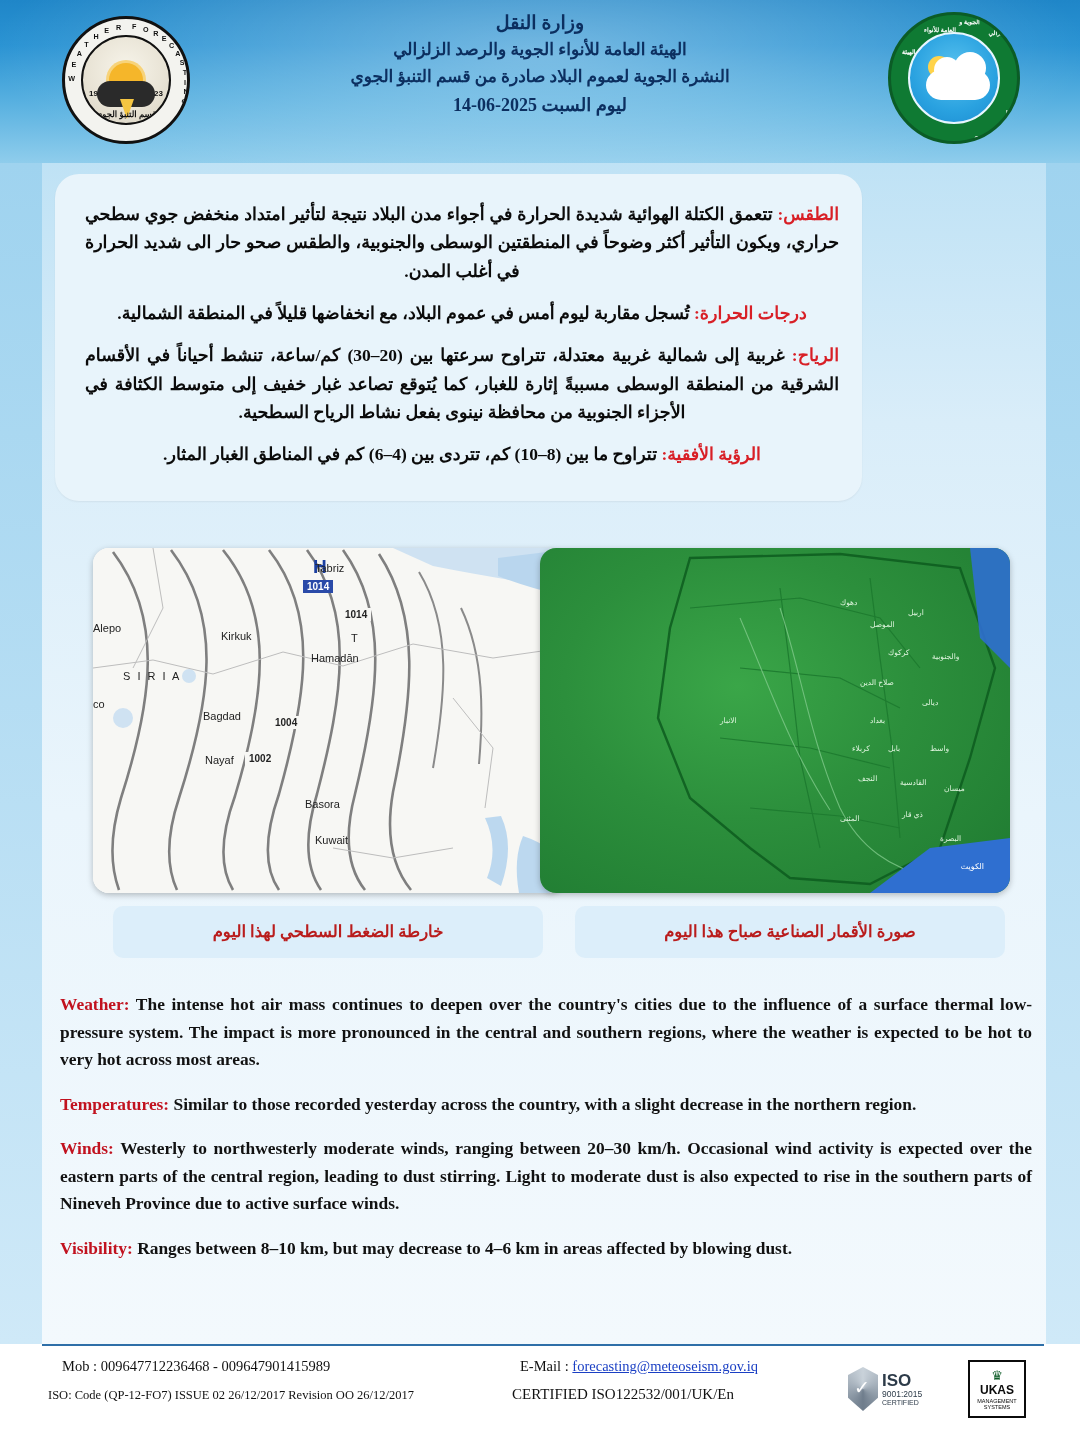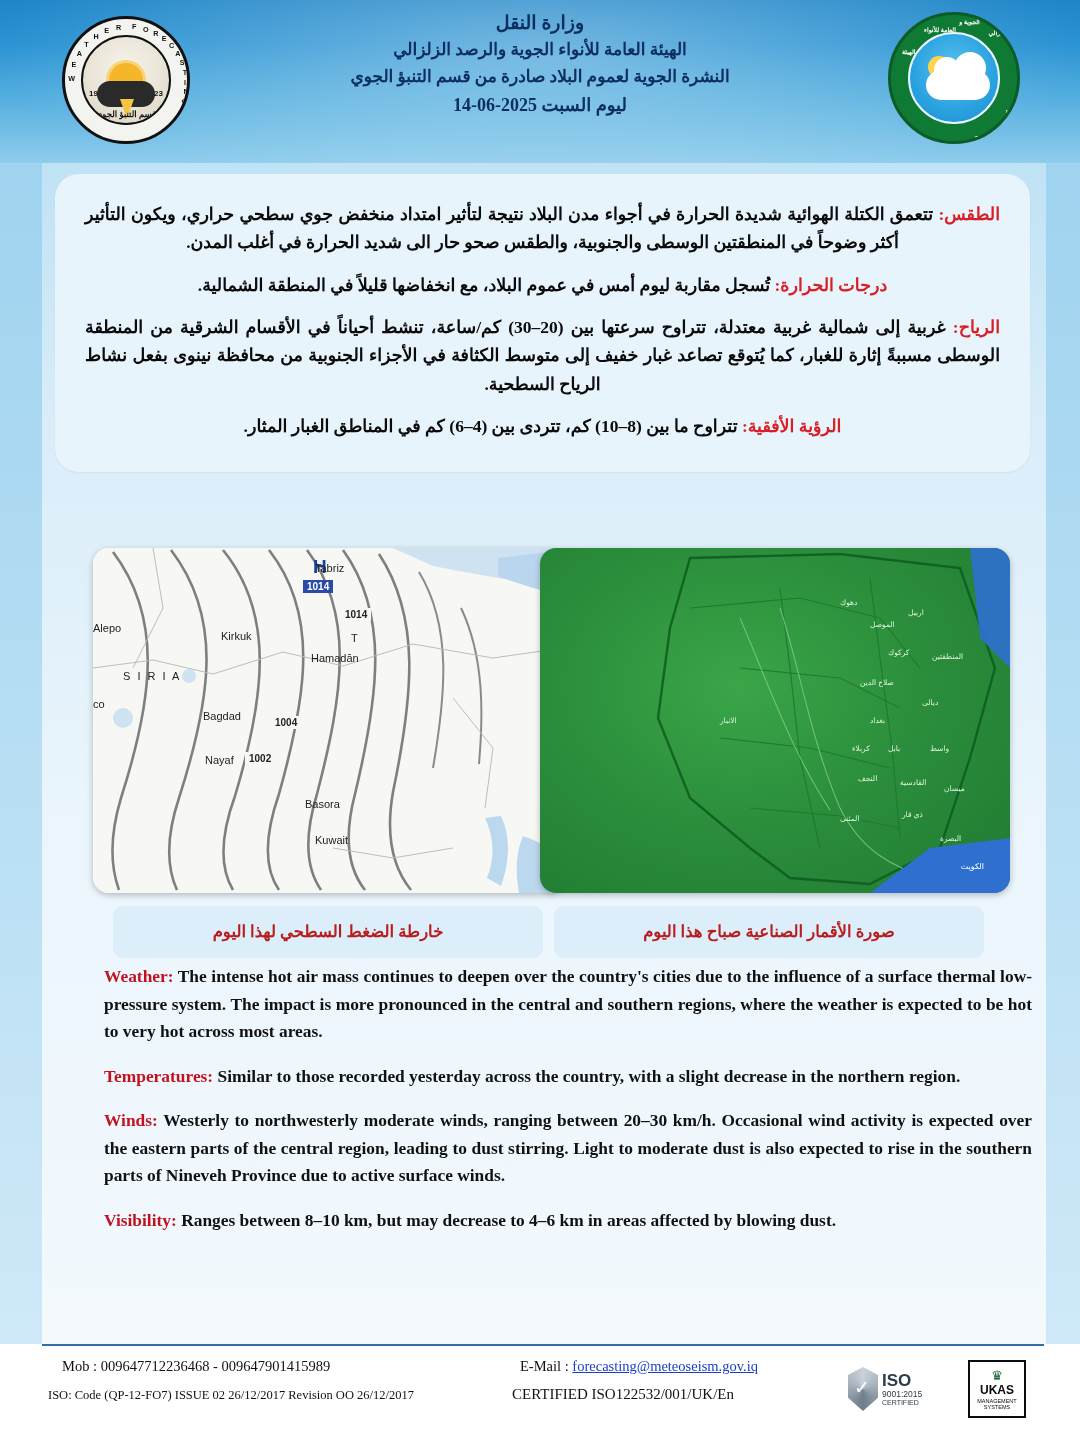--- a/index.html
+++ b/index.html
@@ -141,24 +141,24 @@
     content:""; position:absolute; left:0; top:0; width:42px; bottom:0;
     background:linear-gradient(180deg,#9fd3ef,#cfe9f8);
   }
   .page-body:after{
     content:""; position:absolute; right:0; top:0; width:34px; bottom:0;
     background:linear-gradient(180deg,#9fd3ef,#cfe9f8);
   }
 
   
   .ar-card{
-    position:absolute; left:55px; top:11px; width:975px;
+    position:absolute; left:55px; top:11px; width:807px;
     background:#e8f4fb;
     border-radius:24px;
-    padding:26px 30px 18px 30px;
+    padding:26px 23px 18px 30px;
     direction:rtl;
     box-shadow:0 1px 2px rgba(0,0,0,.06);
   }
   .ar-p{
     font-size:17.5px; font-weight:bold; color:#0b0b0b;
     line-height:1.62; text-align:justify; margin:0 0 14px 0;
     text-align-last:center;
   }
   .ar-p .lbl{ color:#d81f26; }
   .ar-p.center{ text-align:center; }
@@ -213,25 +213,25 @@
     font-family:"Liberation Sans", sans-serif;
   }
 
   .cap{
     position:absolute; top:358px; width:430px; height:52px;
     background:#dceefa; border-radius:10px;
     display:flex; align-items:center; justify-content:center;
     font-size:16.5px; font-weight:bold; color:#b91c1c; direction:rtl;
   }
   .cap.left{ left:58px; }
-  .cap.right{ right:46px;margin-left:48px; }
+  .cap.right{ right:25px;margin-left:48px; }
 
   
   .en{
-    position:absolute; left:60px; right:48px; top:800px;margin-left:44px;
+    position:absolute; left:60px; right:48px; top:828px;
   }
   .en p{
     margin:0 0 17px 0;
     font-size:17.4px; font-weight:bold; color:#111;
     line-height:1.58; text-align:justify;
   }
   .en p .lbl{ color:#c1121f; }
 
   
   .footer{
@@ -436,21 +436,21 @@
             <path d="M240 60 C260 120 270 190 300 260 C320 300 350 320 392 330"></path>
             <path d="M200 70 C230 140 250 200 290 262"></path>
           </g>
           <path d="M390 300 L470 290 L470 345 L330 345 Z" fill="#2f6fd0"></path>
           <path d="M430 0 L470 0 L470 120 L440 90 Z" fill="#2f6fd0" opacity=".9"></path>
         </svg>
         <div class="lbl" style="left:300px; top:50px;">دهوك</div>
         <div class="lbl" style="left:330px; top:72px;">الموصل</div>
         <div class="lbl" style="left:368px; top:60px;">اربيل</div>
         <div class="lbl" style="left:348px; top:100px;">كركوك</div>
-        <div class="lbl" style="left:392px; top:104px;">المنطقتين</div>
+        <div class="lbl" style="left:392px; top:104px;">والجنوبية</div>
         <div class="lbl" style="left:320px; top:130px;">صلاح الدين</div>
         <div class="lbl" style="left:180px; top:168px;">الانبار</div>
         <div class="lbl" style="left:330px; top:168px;">بغداد</div>
         <div class="lbl" style="left:382px; top:150px;">ديالى</div>
         <div class="lbl" style="left:312px; top:196px;">كربلاء</div>
         <div class="lbl" style="left:348px; top:196px;">بابل</div>
         <div class="lbl" style="left:390px; top:196px;">واسط</div>
         <div class="lbl" style="left:318px; top:226px;">النجف</div>
         <div class="lbl" style="left:360px; top:230px;">القادسية</div>
         <div class="lbl" style="left:404px; top:236px;">ميسان</div>

